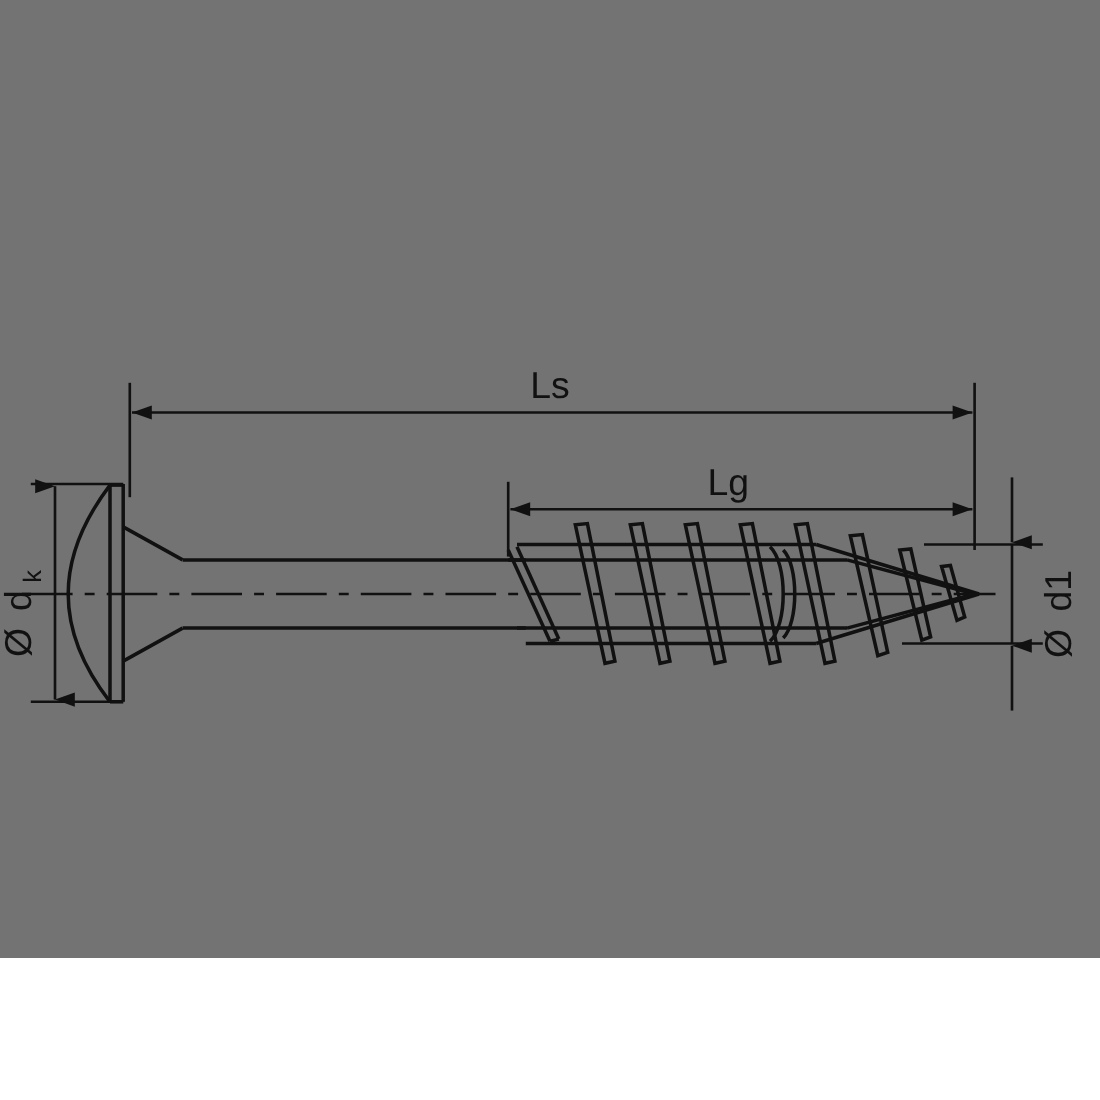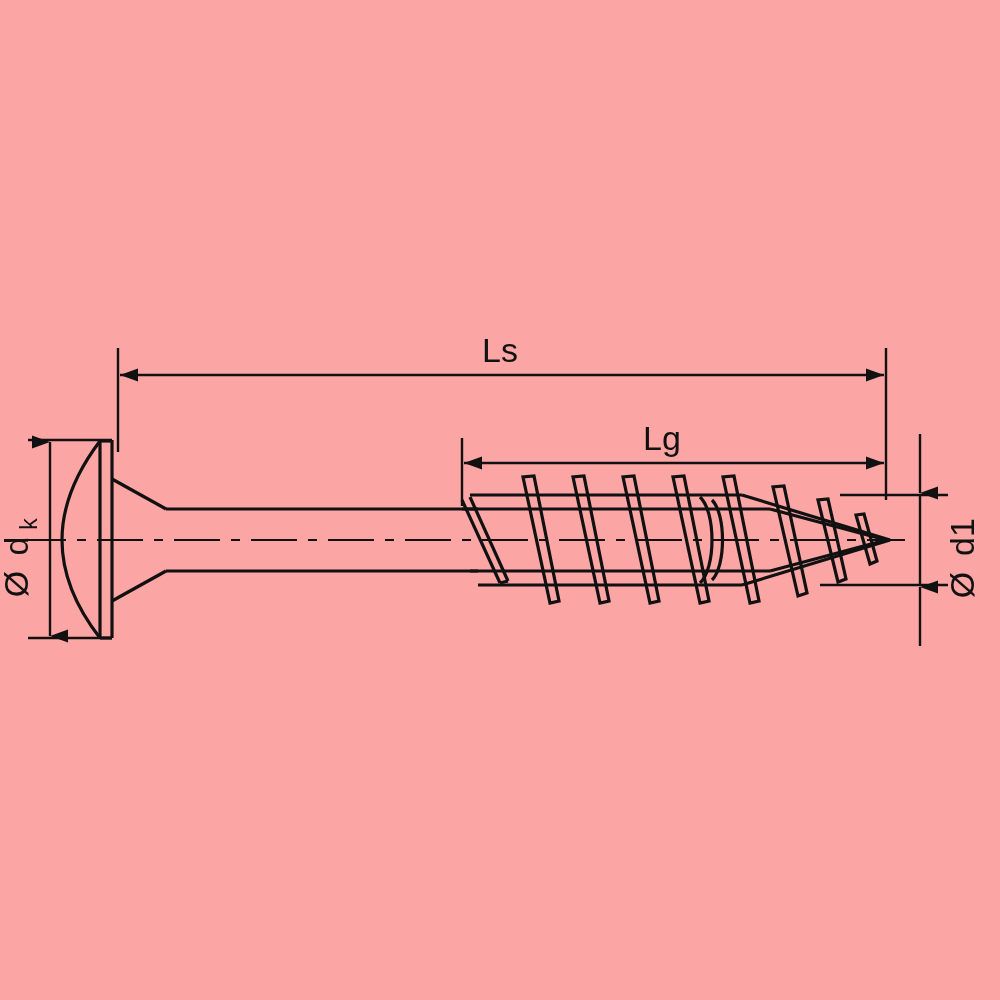--- a/index.html
+++ b/index.html
@@ -6,22 +6,22 @@
     margin: 0;
     padding: 0;
     background: #ffffff;
   }
   body {
     font-family: "Liberation Sans", sans-serif;
   }
   #stage {
     position: relative;
     width: 1000px;
-    height: 1000px;
-    background: #fca5a5;
+    height: 871px;
+    background: #737373;
     overflow: hidden;
   }
   #drawing {
     position: absolute;
     left: 0;
     top: 0;
     width: 1000px;
     height: 1000px;
     display: block;
   }

